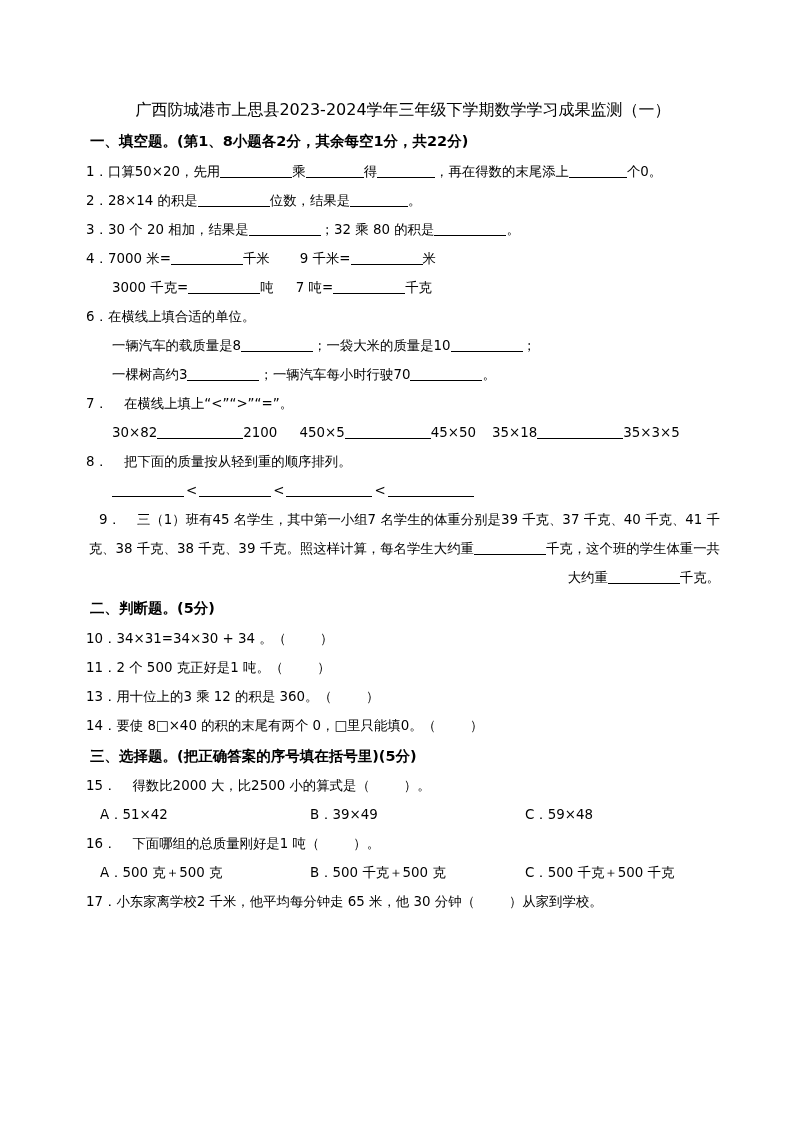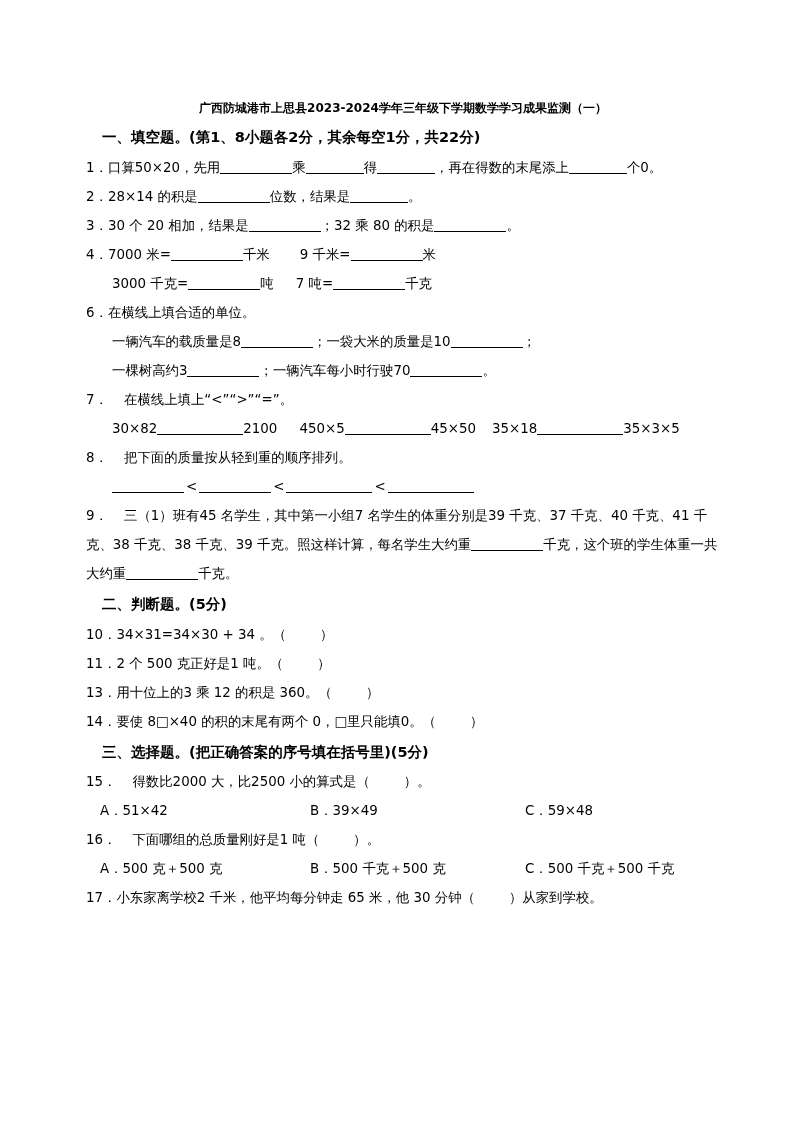--- a/index.html
+++ b/index.html
@@ -16,44 +16,45 @@
   }
   .page {
     position: relative;
     width: 794px;
     height: 1123px;
     box-sizing: border-box;
     padding: 100px 74px 0 86px;
     background: #ffffff;
   }
   .doc-title {
-    font-size: 12px;
-    font-weight: bold;
+    font-size: 16px;
+    font-weight: normal;
     text-align: center;
     letter-spacing: 0px;
     margin: 0 0 10px 0;
     white-space: nowrap;
   }
   .section-head {
     font-size: 14.5px;
     font-weight: bold;
-    margin: 6px 0 4px 16px;
+    margin: 6px 0 4px 4px;
     line-height: 1.5;
   }
   .q {
     font-size: 13.4px;
     line-height: 29px;
     margin: 0;
     white-space: nowrap;
   }
   .q-wrap {
     font-size: 13.4px;
     line-height: 29px;
     margin: 0;
     white-space: normal;
+    text-align: right;
   }
   .num {
     display: inline-block;
     min-width: 22px;
   }
   .num-w {
     display: inline-block;
     min-width: 26px;
   }
   .sub {

